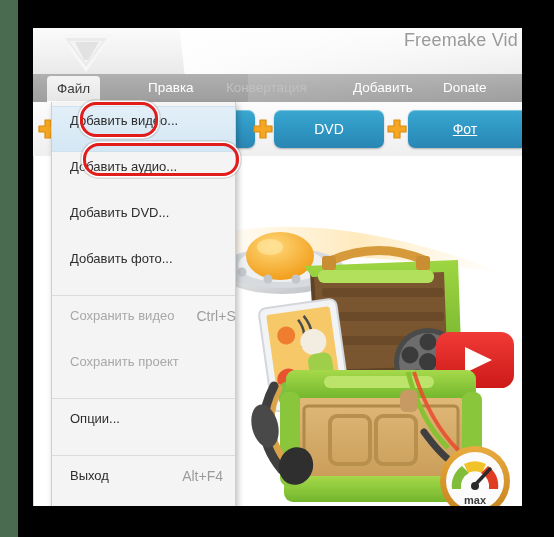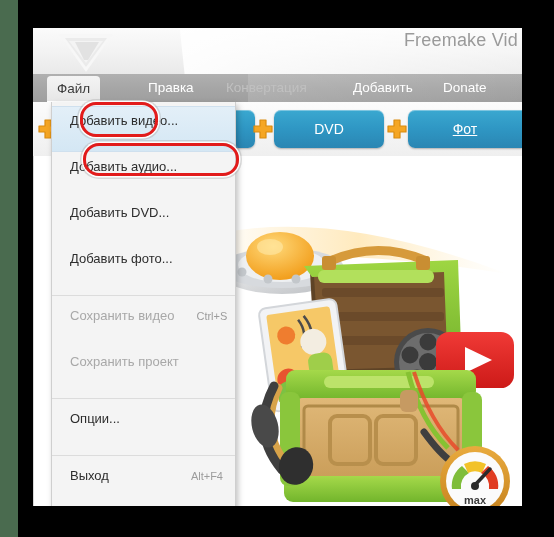--- a/index.html
+++ b/index.html
@@ -111,21 +111,21 @@
     padding:0 12px 16px 18px;
     display:flex;align-items:center;justify-content:space-between;
     white-space:nowrap;
   }
   .dd-item.disabled{color:#a8a8a8;}
   .dd-item.hover{
     background:linear-gradient(180deg,#e3eff8,#d4e7f4);
     border-top:1px solid #cfe0ee;border-bottom:1px solid #cfe0ee;
     height:28px;line-height:28px;
   }
-  .dd-shortcut{font-size:11px;color:#9c9c9c;margin-left:22px;}
+  .dd-shortcut{font-size:14px;color:#9c9c9c;margin-left:22px;}
   .dd-sep{height:1px;background:#dcdcdc;margin:5px 0 5px 0;}
   
   .annot{
     position:absolute;border:3.5px solid #e21b1b;border-radius:16px;
     box-shadow:0 0 0 1.5px rgba(255,255,255,.95),0 0 0 3px rgba(160,160,160,.35);
     pointer-events:none;z-index:40;
   }
   #annot-file{left:47px;top:74px;width:72px;height:29px;}
   #annot-addvideo{left:50px;top:115px;width:150px;height:27px;}
 </style>

